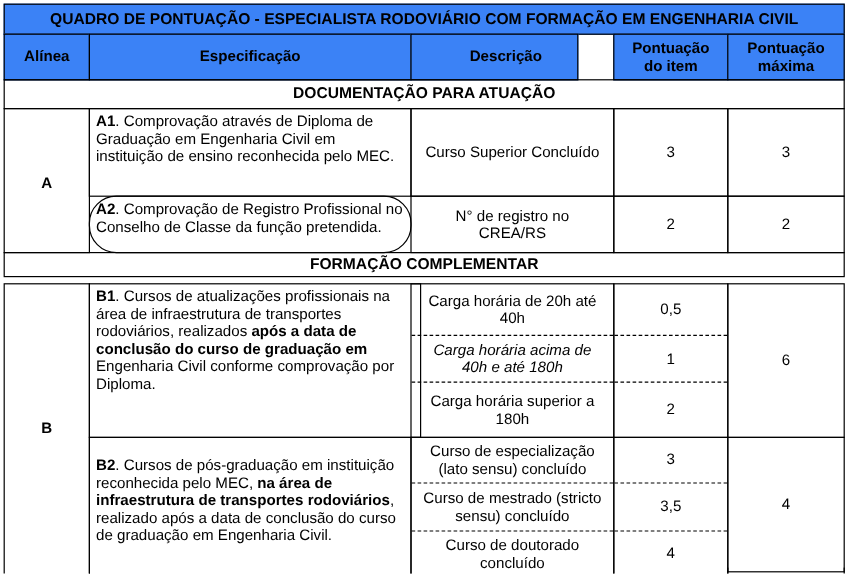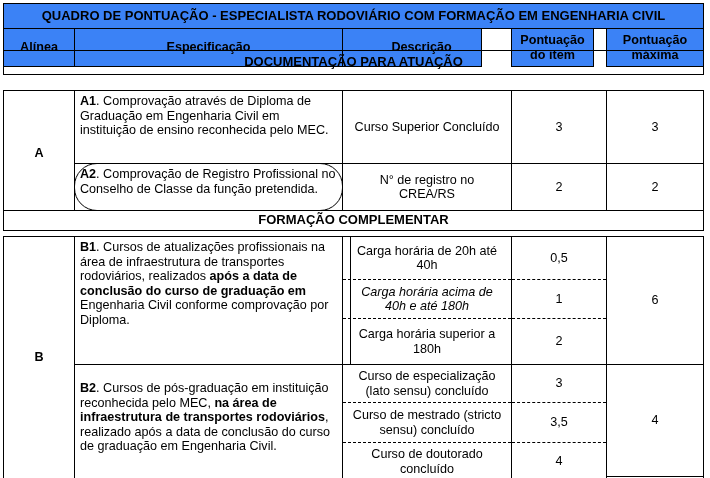--- a/index.html
+++ b/index.html
@@ -18,24 +18,24 @@
 </head>
 <body>
 
 <div class="tbl">
 
   <div class="cell b gray bold" style="left:0;top:0;width:701px;height:26px;font-size:13px;">QUADRO DE PONTUAÇÃO - ESPECIALISTA RODOVIÁRIO COM FORMAÇÃO EM ENGENHARIA CIVIL</div>
 
   <div class="cell b gray bold" style="left:0;top:25px;width:72px;height:39px;">Alínea</div>
   <div class="cell b gray bold" style="left:71px;top:25px;width:269px;height:39px;">Especificação</div>
   <div class="cell b gray bold" style="left:339px;top:25px;width:140px;height:39px;padding-left:19px;">Descrição</div>
-  <div class="cell b gray bold" style="left:508px;top:25px;width:83px;height:39px;padding:4px 6px;">Pontuação do item</div>
+  <div class="cell b gray bold" style="left:508px;top:25px;width:96px;height:39px;padding:4px 6px;">Pontuação do item</div>
   <div class="cell b gray bold" style="left:603px;top:25px;width:98px;height:39px;padding:0 8px;">Pontuação máxima</div>
 
-  <div class="cell b bold" style="left:0;top:47px;width:701px;height:25px;font-size:13px;">DOCUMENTAÇÃO PARA ATUAÇÃO</div>
+  <div class="cell b bold" style="left:0;top:63px;width:701px;height:25px;font-size:13px;">DOCUMENTAÇÃO PARA ATUAÇÃO</div>
 
   <div class="cell b bold" style="left:0;top:87px;width:72px;height:121px;padding-top:6px;">A</div>
 
   <div class="cell b left" style="left:71px;top:87px;width:269px;height:74px;">
     <span><b>A1</b><span>. Comprovação através de Diploma de Graduação em Engenharia Civil em instituição de ensino reconhecida pelo MEC.</span></span>
   </div>
   <div class="cell b" style="left:339px;top:87px;width:170px;height:74px;">Curso Superior Concluído</div>
   <div class="cell b" style="left:508px;top:87px;width:96px;height:74px;">3</div>
   <div class="cell b" style="left:603px;top:87px;width:98px;height:74px;">3</div>
 

